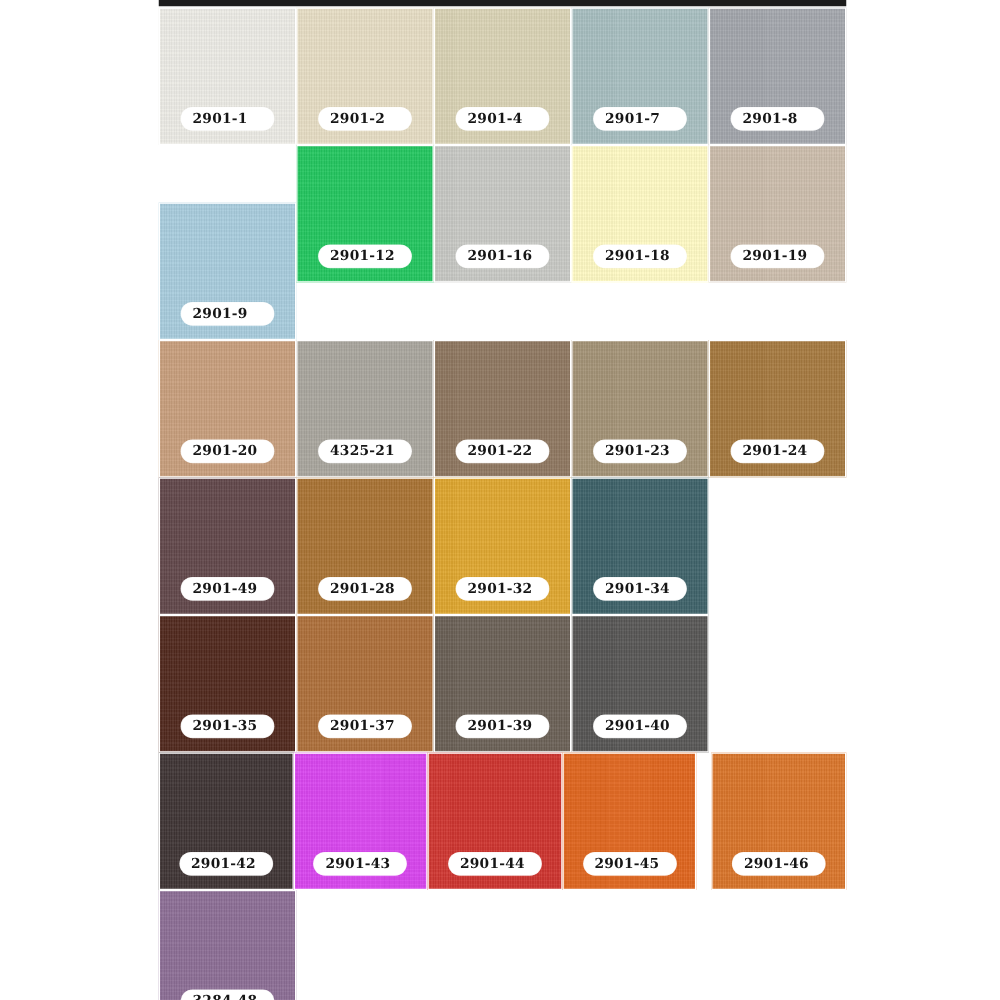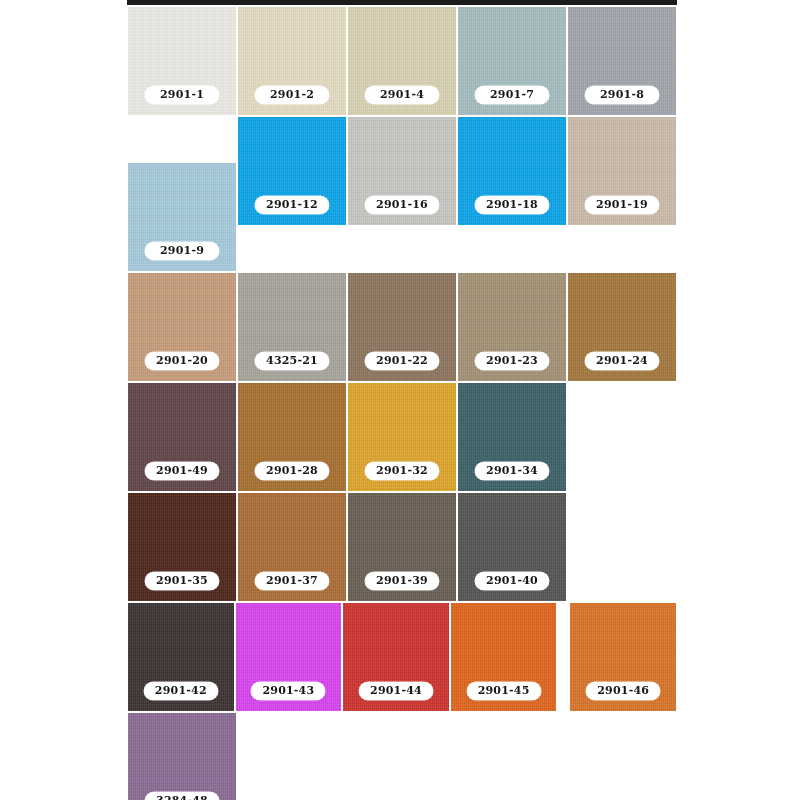--- a/index.html
+++ b/index.html
@@ -77,21 +77,20 @@
     z-index: 3;
     min-width: 74px;
     padding: 2px 9px 3px 9px;
     background: #ffffff;
     border-radius: 11px;
     color: #161616;
     font-family: "DejaVu Serif", serif;
     font-size: 11px;
     font-weight: 700;
     letter-spacing: 0.2px;
-    text-align: center;
     white-space: nowrap;
     box-shadow: 0 0 0 0.5px rgba(255,255,255,0.9);
   }
 </style>
 </head>
 <body>
 
 <div id="swatch-page">
 
   <div id="top-rule"></div>
@@ -111,27 +110,27 @@
           <span class="swatch-label">2901-7</span>
         </div>
         <div class="swatch" style="background-color: rgb(163, 166, 172);">
           <span class="swatch-label">2901-8</span>
         </div>
       </div>
       <div class="swatch-row">
         <div class="swatch" style="background-color: rgb(167, 203, 220); margin-top: 46px;">
           <span class="swatch-label">2901-9</span>
         </div>
-        <div class="swatch" style="background-color: #0ea5e9;">
+        <div class="swatch" style="background-color: #22c55e;">
           <span class="swatch-label">2901-12</span>
         </div>
         <div class="swatch" style="background-color: rgb(199, 200, 196);">
           <span class="swatch-label">2901-16</span>
         </div>
-        <div class="swatch" style="background-color: #0ea5e9;">
+        <div class="swatch" style="background-color: #fef9c3;">
           <span class="swatch-label">2901-18</span>
         </div>
         <div class="swatch" style="background-color: rgb(203, 188, 171);">
           <span class="swatch-label">2901-19</span>
         </div>
       </div>
       <div class="swatch-row">
         <div class="swatch" style="background-color: rgb(199, 158, 124);">
           <span class="swatch-label">2901-20</span>
         </div>

